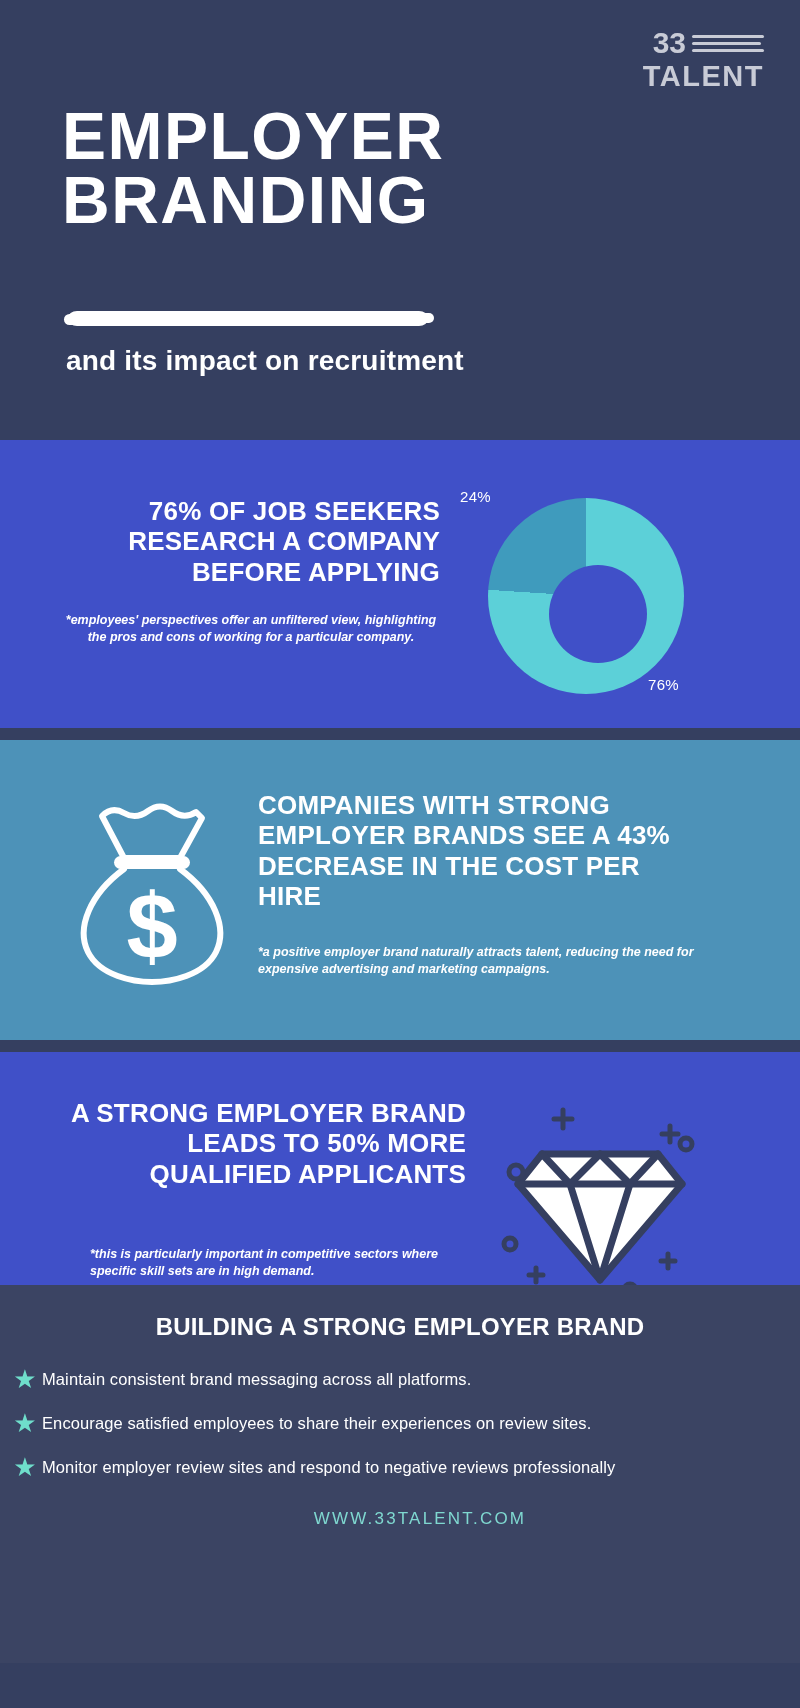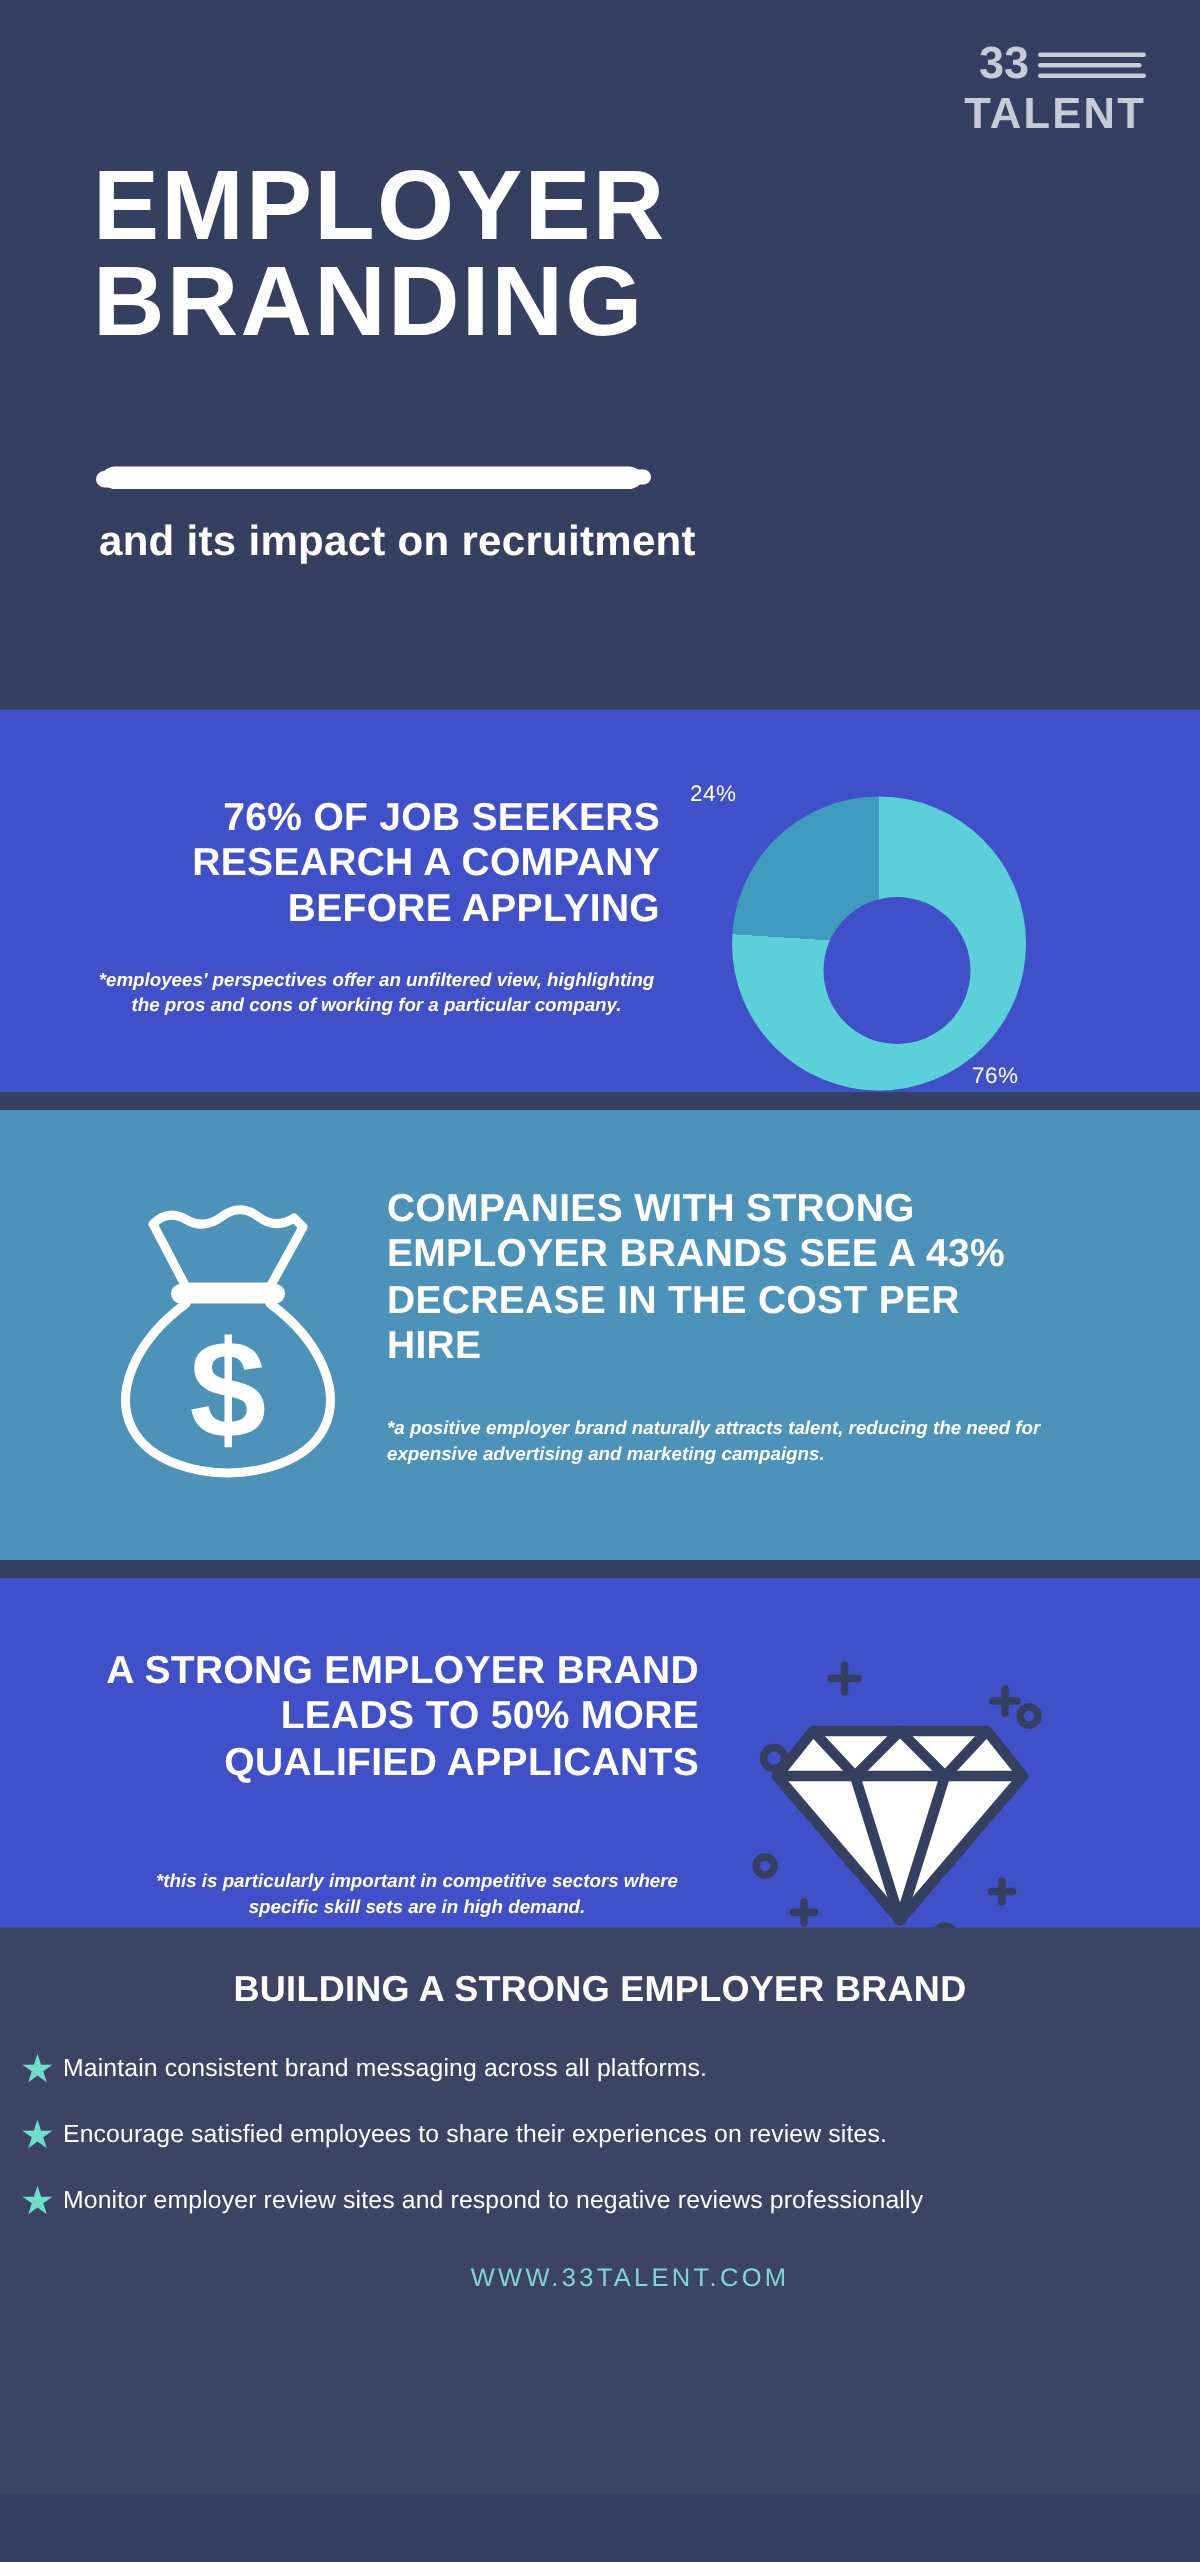--- a/index.html
+++ b/index.html
@@ -119,21 +119,21 @@
     left: 0;
     width: 800px;
     height: 12px;
     background: #353f60;
   }
   .sec {
     position: absolute;
     left: 0;
     width: 800px;
   }
-  .sec-1 { top: 440px; height: 288px; background: #4050c8; margin-top: 33px; }
+  .sec-1 { top: 440px; height: 288px; background: #4050c8; }
   .div-1 { top: 728px; }
   .sec-2 { top: 740px; height: 300px; background: #4d92b8; }
   .div-2 { top: 1040px; }
   .sec-3 { top: 1052px; height: 278px; background: #4050c8; }
   .footer { top: 1285px; height: 378px; background: #3b4463; }
 
   .stat-head {
     color: #ffffff;
     font-weight: bold;
     font-size: 26px;
@@ -212,21 +212,21 @@
   .s3-text {
     position: absolute;
     left: 60px; top: 46px;
     width: 406px;
     text-align: right;
   }
   .s3-note {
     position: absolute;
     left: 90px; top: 194px;
     width: 376px;
-    text-align: center;
+    text-align: left;
   }
   .s3-icon {
     position: absolute;
     left: 492px; top: 32px;
     width: 216px; height: 216px;
   }
 
   
   .footer-title {
     position: absolute;

